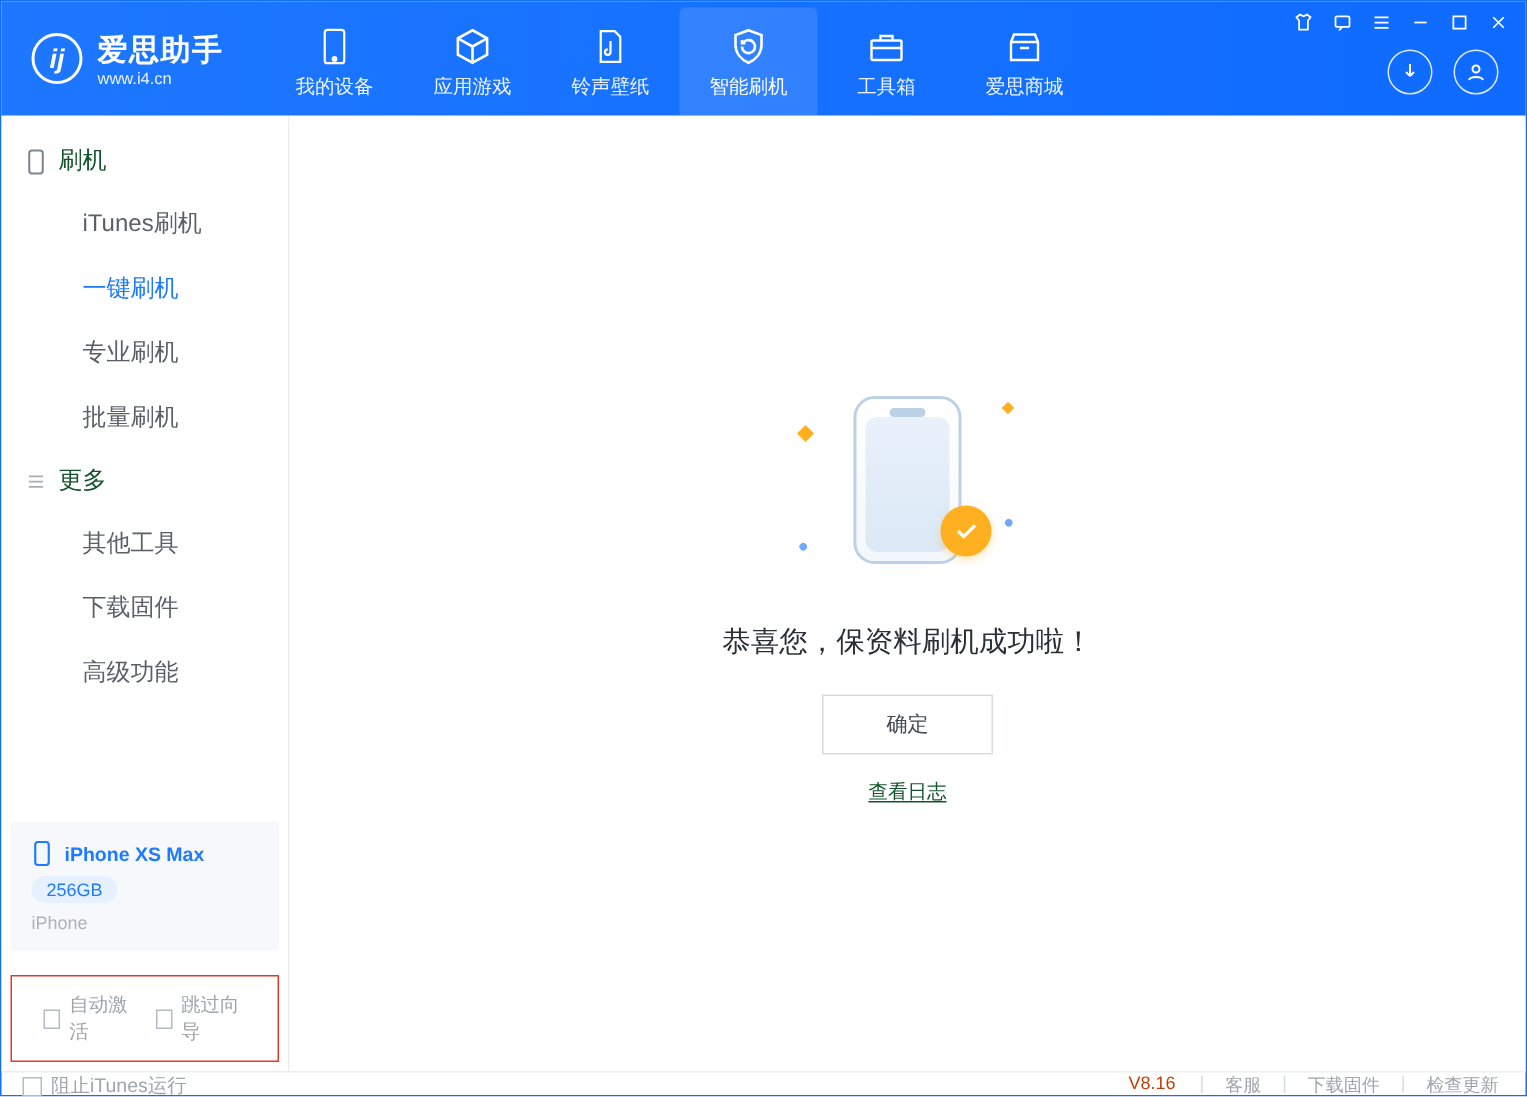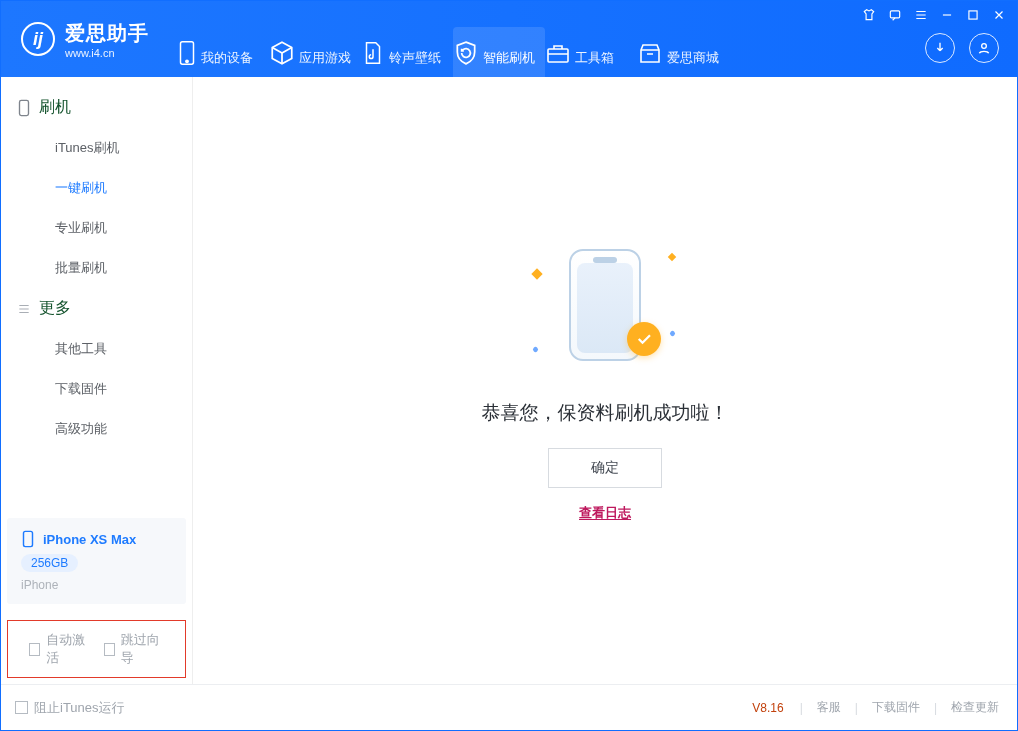--- a/index.html
+++ b/index.html
@@ -6,31 +6,31 @@
 body { background: #fff; }
 .app-window { width: 1018px; height: 731px; border: 1px solid #116eff; display: flex; flex-direction: column; background: #fff; }
 .header { height: 76px; background: linear-gradient(to right, #1d77ff, #0f6bff); display: flex; align-items: stretch; color: #fff; position: relative; }
 .titlebar-icons { position: absolute; top: 6px; right: 10px; display: flex; gap: 10px; align-items: center; }
 .titlebar-icons span { cursor: pointer; display: inline-flex; width: 16px; height: 16px; align-items: center; justify-content: center; }
 .logo-block { display: flex; align-items: center; gap: 10px; padding: 0 28px 0 20px; }
 .logo-circle { width: 34px; height: 34px; border: 2.5px solid #fff; border-radius: 50%; display: flex; align-items: center; justify-content: center; font-weight: bold; font-style: italic; font-size: 18px; }
 .logo-text .cn { font-size: 20px; font-weight: bold; letter-spacing: 1px; }
 .logo-text .url { font-size: 11px; opacity: .9; }
 .nav { display: flex; align-items: flex-end; }
-.nav-item { width: 92px; text-align: center; padding-bottom: 10px; padding-top: 12px; cursor: pointer; display: flex; flex-direction: row; align-items: flex-end; gap: 4px; font-size: 13px; color: rgba(255,255,255,.92); }
+.nav-item { width: 92px; text-align: center; padding-bottom: 10px; padding-top: 12px; cursor: pointer; display: flex; flex-direction: column; align-items: center; gap: 4px; font-size: 13px; color: rgba(255,255,255,.92); }
 .nav-item.active { background: rgba(255,255,255,.12); border-top-left-radius: 4px; border-top-right-radius: 4px; color: #fff; }
 .nav-item .nav-icon { height: 28px; display: flex; align-items: center; justify-content: center; }
 .header-right-icons { position: absolute; right: 18px; bottom: 14px; display: flex; gap: 14px; }
 .circle-btn { width: 30px; height: 30px; border: 1.6px solid rgba(255,255,255,.85); border-radius: 50%; display: flex; align-items: center; justify-content: center; cursor: pointer; }
 
 .body-area { flex: 1; display: flex; background: #fff; overflow: hidden; }
 .sidebar { width: 192px; border-right: 1px solid #eee; display: flex; flex-direction: column; }
 .side-scroll { flex: 1; overflow-y: auto; padding-top: 10px; }
 .side-group-title { display: flex; align-items: center; gap: 8px; padding: 10px 16px; color: #14532d; font-size: 16px; }
-.side-sub { padding: 11px 16px 11px 54px; font-size: 13px; color: #5c6066; cursor: pointer; }
+.side-sub { padding: 11px 16px 11px 54px; font-size: 16px; color: #5c6066; cursor: pointer; }
 .side-sub.selected { color: #1e7bff; }
 .device-status-box { margin: 10px 6px 0; background: #f6f8fb; border-radius: 3px; padding: 12px 14px; display: flex; align-items: center; gap: 10px; font-size: 13px; color: #3b4550; }
 .device-box { margin: 10px 6px 6px; background: #f6f8fb; border-radius: 3px; padding: 12px 14px; }
 .device-name { color: #1e7bff; font-size: 13px; font-weight: 600; }
 .device-cap { display: inline-block; margin-top: 6px; background: #e6f0ff; color: #1e7bff; border-radius: 10px; padding: 2px 10px; font-size: 12px; }
 .device-type { margin-top: 6px; color: #aeb3ba; font-size: 12px; }
 .highlight-box { margin: 10px 6px 6px; border: 1.6px solid #e23a2a; padding: 10px 21px; display: flex; align-items: center; gap: 14px; }
 .chk-row { display: flex; align-items: center; gap: 6px; color: #9fa5ad; font-size: 13px; }
 .chk { width: 13px; height: 13px; border: 1px solid #b5bbc2; background: #fff; }
 
@@ -40,23 +40,23 @@
 .phone-shape::before { content:''; position:absolute; top:6px; left:50%; transform:translateX(-50%); width:24px; height:6px; background:#bcd1e6; border-radius:3px; }
 .phone-shape::after { content:''; position:absolute; inset:12px 6px 6px; border-radius:8px; background: linear-gradient(#e9f1fb,#dbe8f6); }
 .check-badge { position:absolute; right:34px; bottom:14px; width:34px; height:34px; background:#ffb020; border-radius:50%; display:flex; align-items:center; justify-content:center; box-shadow:0 2px 6px rgba(255,176,32,.35); }
 .sparkle { position:absolute; width:6px; height:6px; background:#ffb020; transform: rotate(45deg); }
 .sparkle.s1 { left: 18px; top: 30px; width:8px; height:8px; }
 .sparkle.s2 { right: 20px; top: 14px; }
 .sparkle.s3 { left: 18px; bottom: 18px; border-radius:50%; background:#6fa9ff; width:5px; height:5px; }
 .sparkle.s4 { right: 20px; bottom: 34px; border-radius:50%; background:#6fa9ff; width:5px; height:5px; }
 .success-text { margin-top: 30px; font-size: 19px; color: #2a2f36; }
 .ok-btn { margin-top: 22px; padding: 10px 42px; border: 1px solid #d7dbe0; background: #fff; font-size: 14px; color: #444a53; cursor: pointer; }
-.log-link { margin-top: 16px; font-size: 13px; color: #be185d; cursor: pointer; text-decoration: underline; text-underline-offset: 2px; font-weight: bold; }
-
-.footer { height: 46px; border-top: 1px solid #eceef1; display: flex; align-items: center; padding: 0 14px; font-size: 12px; color: #9fa5ad; }
+.log-link { margin-top: 16px; font-size: 13px; color: #14532d; cursor: pointer; text-decoration: underline; text-underline-offset: 2px; }
+
+.footer { height: 16px; border-top: 1px solid #eceef1; display: flex; align-items: flex-start; padding: 0 14px; font-size: 12px; color: #9fa5ad; }
 .footer .spacer { flex: 1; }
 .footer .flink { color: #9fa5ad; cursor: pointer; padding: 0 4px; }
 .footer .sep { color: #d7dbe0; margin: 0 10px; }
 .version { color: #c2410c; margin-right: 6px; }
 svg { display: block; }
 </style>
 </head>
 <body>
 
 <div class="app-window">

